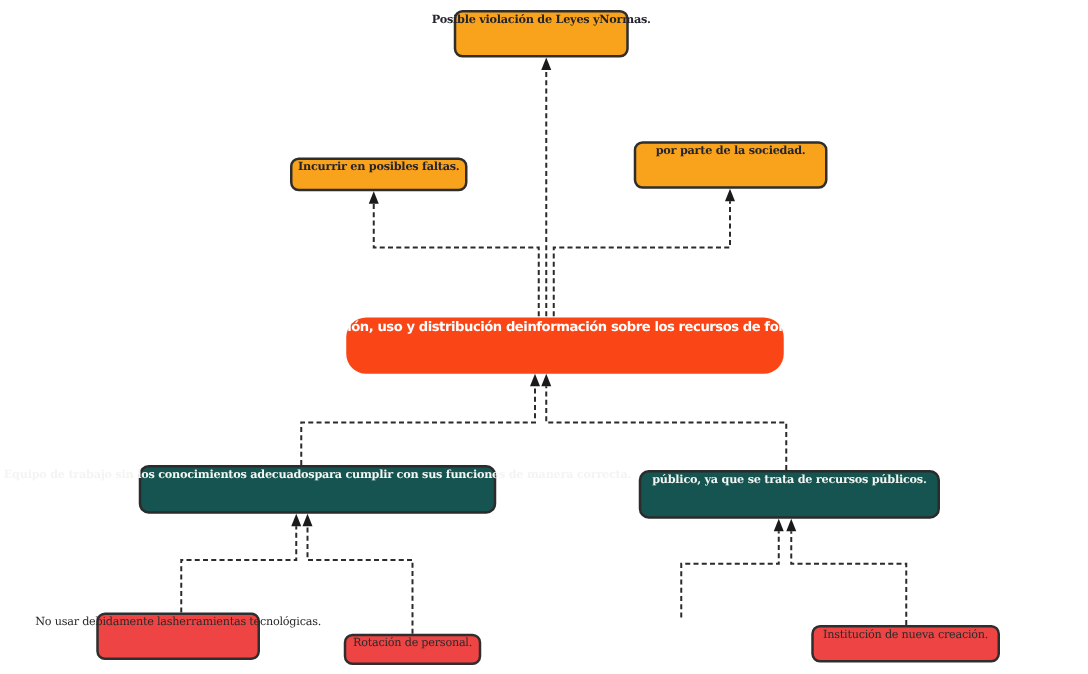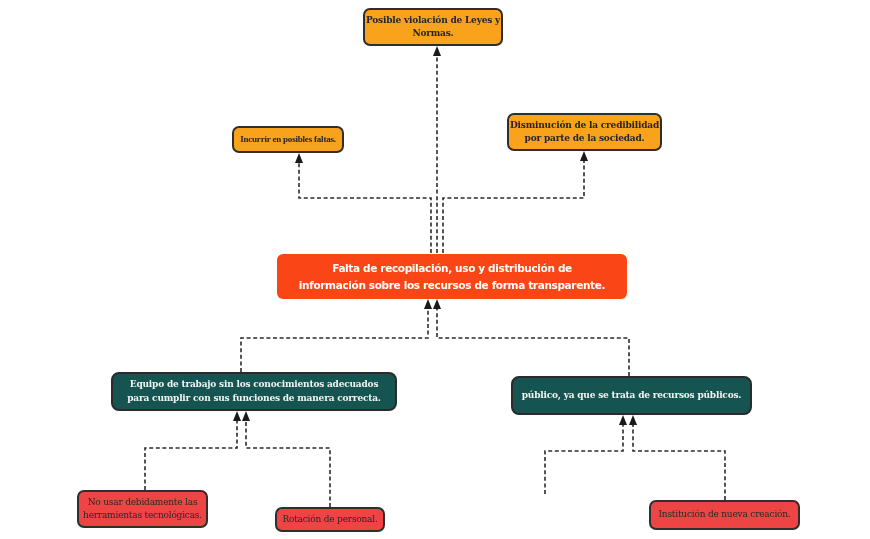--- a/index.html
+++ b/index.html
@@ -14,41 +14,41 @@
   #connectors {
     position: absolute;
     left: 0; top: 0;
     width: 870px; height: 539px;
     pointer-events: none;
   }
   .node {
     position: absolute;
     box-sizing: border-box;
     display: flex;
-    flex-direction: column;
+    flex-direction: row;
     justify-content: center;
-    align-items: center;
+    align-items: flex-start;
     text-align: center;
     letter-spacing: -0.2px;
     line-height: 1.5;
     z-index: 2;
   }
   .node .ln { display: block; white-space: nowrap; }
   .node.orange {
     background: #F9A21B;
     border: 2.5px solid #2E2E2E;
     border-radius: 7px;
     color: #23242E;
     font-weight: bold;
     font-size: 9px;
   }
   .node.red {
     background: #FA4616;
     border: none;
-    border-radius: 6px;
+    border-radius: 16px;
     color: #FFFFFF;
     font-family: "DejaVu Sans", "Liberation Sans", sans-serif;
     font-weight: bold;
     font-size: 10.5px;
     letter-spacing: -0.35px;
     line-height: 1.55;
   }
   .node.teal {
     background: #155450;
     border: 2.5px solid #2B2B2B;
@@ -59,21 +59,21 @@
   }
   .node.gray {
     background: #ef4444;
     border: 2.5px solid #2E2E2E;
     border-radius: 7px;
     color: #2A2A2A;
     font-weight: normal;
     font-size: 9px;
   }
   #n-effect-top   { left: 363px; top: 8px;   width: 140px; height: 38px; }
-  #n-effect-left  { left: 232px; top: 126px; width: 112px; height: 27px; font-family: Liberation Serif, serif; }
+  #n-effect-left  { left: 232px; top: 126px; width: 142px; height: 27px; }
   #n-effect-right { left: 507px; top: 113px; width: 155px; height: 38px; }
   #n-problem      { left: 277px; top: 254px; width: 350px; height: 45px; }
   #n-cause-left   { left: 111px; top: 372px; width: 286px; height: 39px; }
   #n-cause-right  { left: 511px; top: 376px; width: 241px; height: 39px; }
   #n-subcause-1   { left: 77px;  top: 490px; width: 131px; height: 38px; }
   #n-subcause-2   { left: 275px; top: 507px; width: 110px; height: 25px; }
   #n-subcause-3   { left: 453px; top: 494px; width: 152px; height: 38px; }
   #n-subcause-4   { left: 649px; top: 500px; width: 151px; height: 30px; }
   .edge {
     fill: none;
@@ -121,21 +121,20 @@
   <div class="node orange" id="n-effect-top">
     <span class="ln">Posible violación de Leyes y</span>
     <span class="ln">Normas.</span>
   </div>
 
   <div class="node orange" id="n-effect-left">
     <span class="ln">Incurrir en posibles faltas.</span>
   </div>
 
   <div class="node orange" id="n-effect-right">
-    <span class="ln">Disminución de la credibilidad</span>
     <span class="ln">por parte de la sociedad.</span>
   </div>
 
   <div class="node red" id="n-problem">
     <span class="ln">Falta de recopilación, uso y distribución de</span>
     <span class="ln">información sobre los recursos de forma transparente.</span>
   </div>
 
   <div class="node teal" id="n-cause-left">
     <span class="ln">Equipo de trabajo sin los conocimientos adecuados</span>

